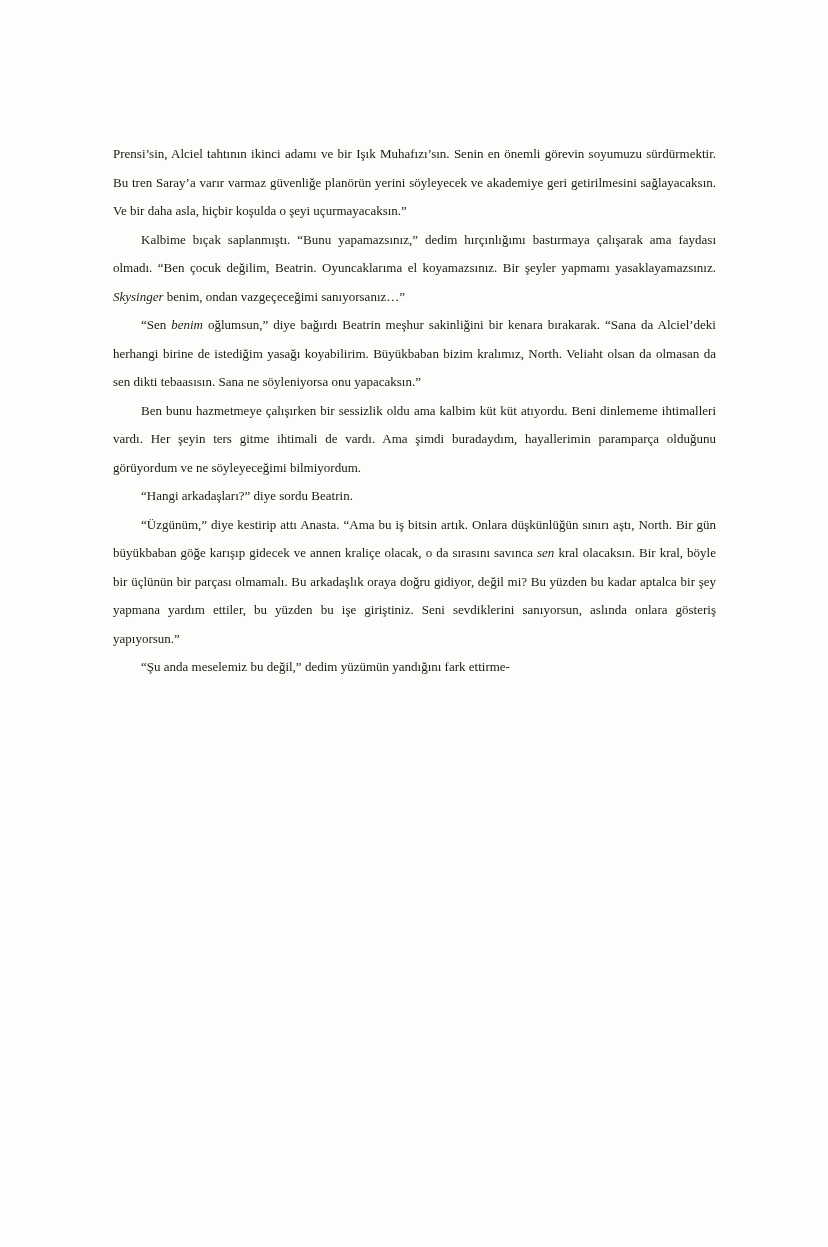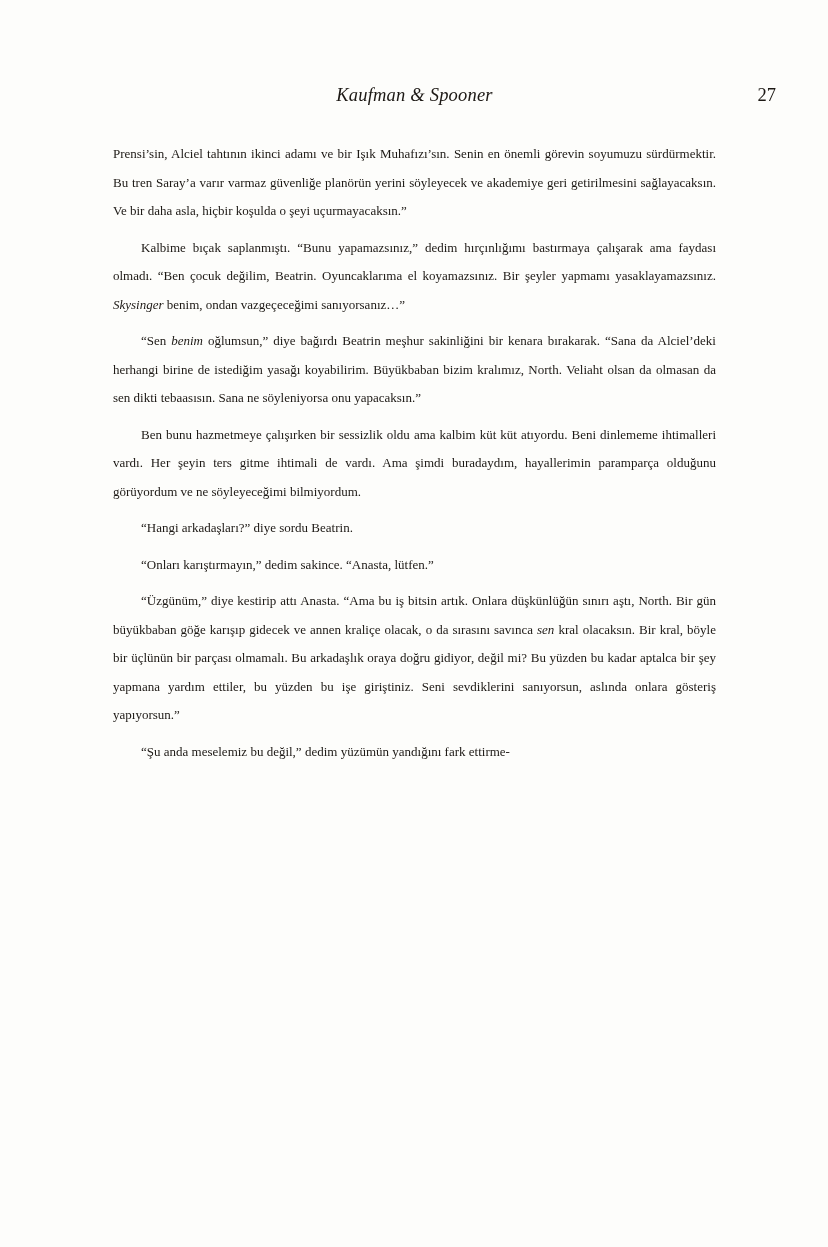--- a/index.html
+++ b/index.html
@@ -46,37 +46,31 @@
     text-align: justify;
   }
   .body-text p {
     margin: 0;
     text-indent: 28px;
   }
   .body-text p.no-indent {
     text-indent: 0;
   }
   .body-text p + p {
-    margin-top: 8px;
   }
   .body-text i {
     font-style: italic;
   }
 </style>
 </head>
 <body>
 
 <div class="page">
-  <div class="header">
-    <span class="running-title">Kaufman &amp; Spooner</span>
-    <span class="page-number">27</span>
-  </div>
   <div class="body-text" id="body-text">
       <p class="no-indent"><span>Prensi’sin, Alciel tahtının ikinci adamı ve bir Işık Muhafızı’sın. Senin en önemli görevin soyumuzu sürdürmektir. Bu tren Saray’a varır varmaz güvenliğe planörün yerini söyleyecek ve akademiye geri getirilmesini sağlayacaksın. Ve bir daha asla, hiçbir koşulda o şeyi uçurmayacaksın.”</span></p>
       <p><span>Kalbime bıçak saplanmıştı. “Bunu yapamazsınız,” dedim hırçınlığımı bastırmaya çalışarak ama faydası olmadı. “Ben çocuk değilim, Beatrin. Oyuncaklarıma el koyamazsınız. Bir şeyler yapmamı yasaklayamazsınız. </span><i>Skysinger</i><span> benim, ondan vazgeçeceğimi sanıyorsanız…”</span></p>
       <p><span>“Sen </span><i>benim</i><span> oğlumsun,” diye bağırdı Beatrin meşhur sakinliğini bir kenara bırakarak. “Sana da Alciel’deki herhangi birine de istediğim yasağı koyabilirim. Büyükbaban bizim kralımız, North. Veliaht olsan da olmasan da sen dikti tebaasısın. Sana ne söyleniyorsa onu yapacaksın.”</span></p>
       <p><span>Ben bunu hazmetmeye çalışırken bir sessizlik oldu ama kalbim küt küt atıyordu. Beni dinlememe ihtimalleri vardı. Her şeyin ters gitme ihtimali de vardı. Ama şimdi buradaydım, hayallerimin paramparça olduğunu görüyordum ve ne söyleyeceğimi bilmiyordum.</span></p>
       <p><span>“Hangi arkadaşları?” diye sordu Beatrin.</span></p>
-      <p><span>“Onları karıştırmayın,” dedim sakince. “Anasta, lütfen.”</span></p>
       <p><span>“Üzgünüm,” diye kestirip attı Anasta. “Ama bu iş bitsin artık. Onlara düşkünlüğün sınırı aştı, North. Bir gün büyükbaban göğe karışıp gidecek ve annen kraliçe olacak, o da sırasını savınca </span><i>sen</i><span> kral olacaksın. Bir kral, böyle bir üçlünün bir parçası olmamalı. Bu arkadaşlık oraya doğru gidiyor, değil mi? Bu yüzden bu kadar aptalca bir şey yapmana yardım ettiler, bu yüzden bu işe giriştiniz. Seni sevdiklerini sanıyorsun, aslında onlara gösteriş yapıyorsun.”</span></p>
       <p><span>“Şu anda meselemiz bu değil,” dedim yüzümün yandığını fark ettirme-</span></p>
     </div>
 </div>
 
 </body></html>

